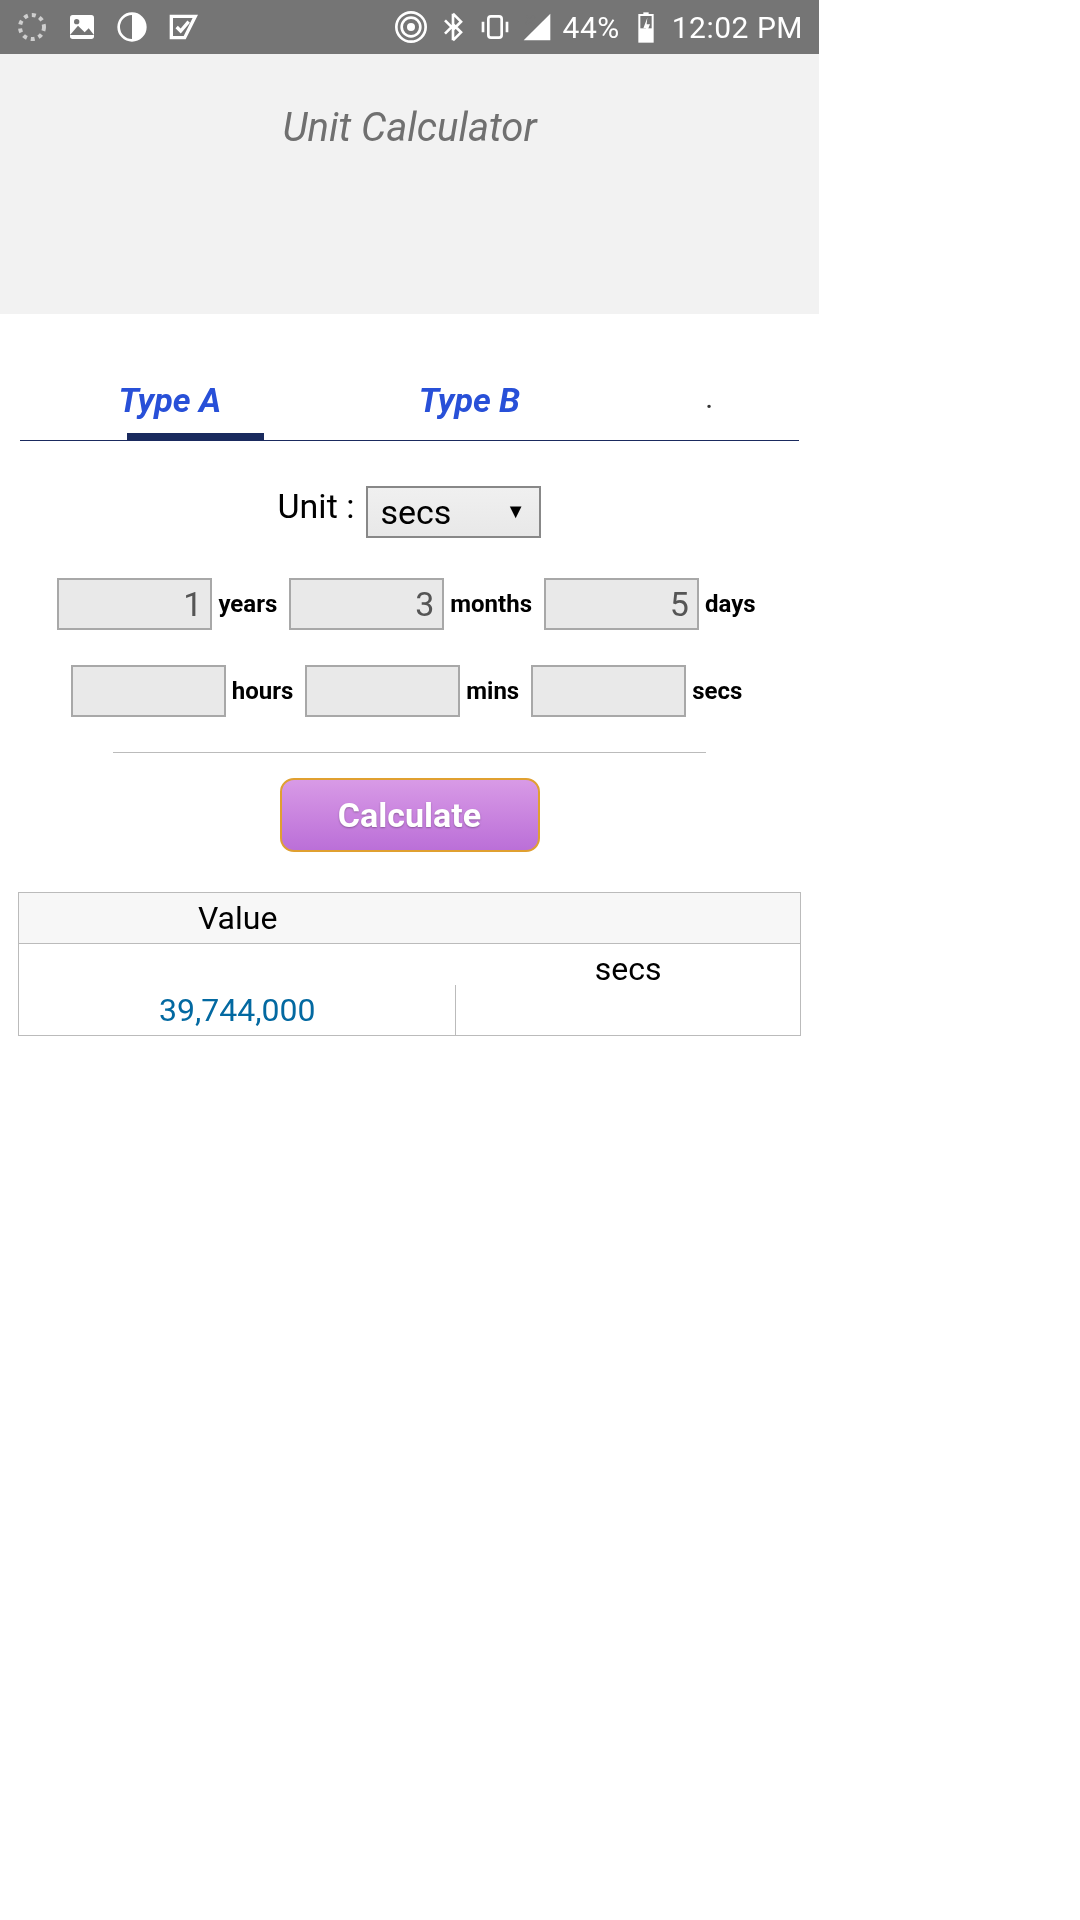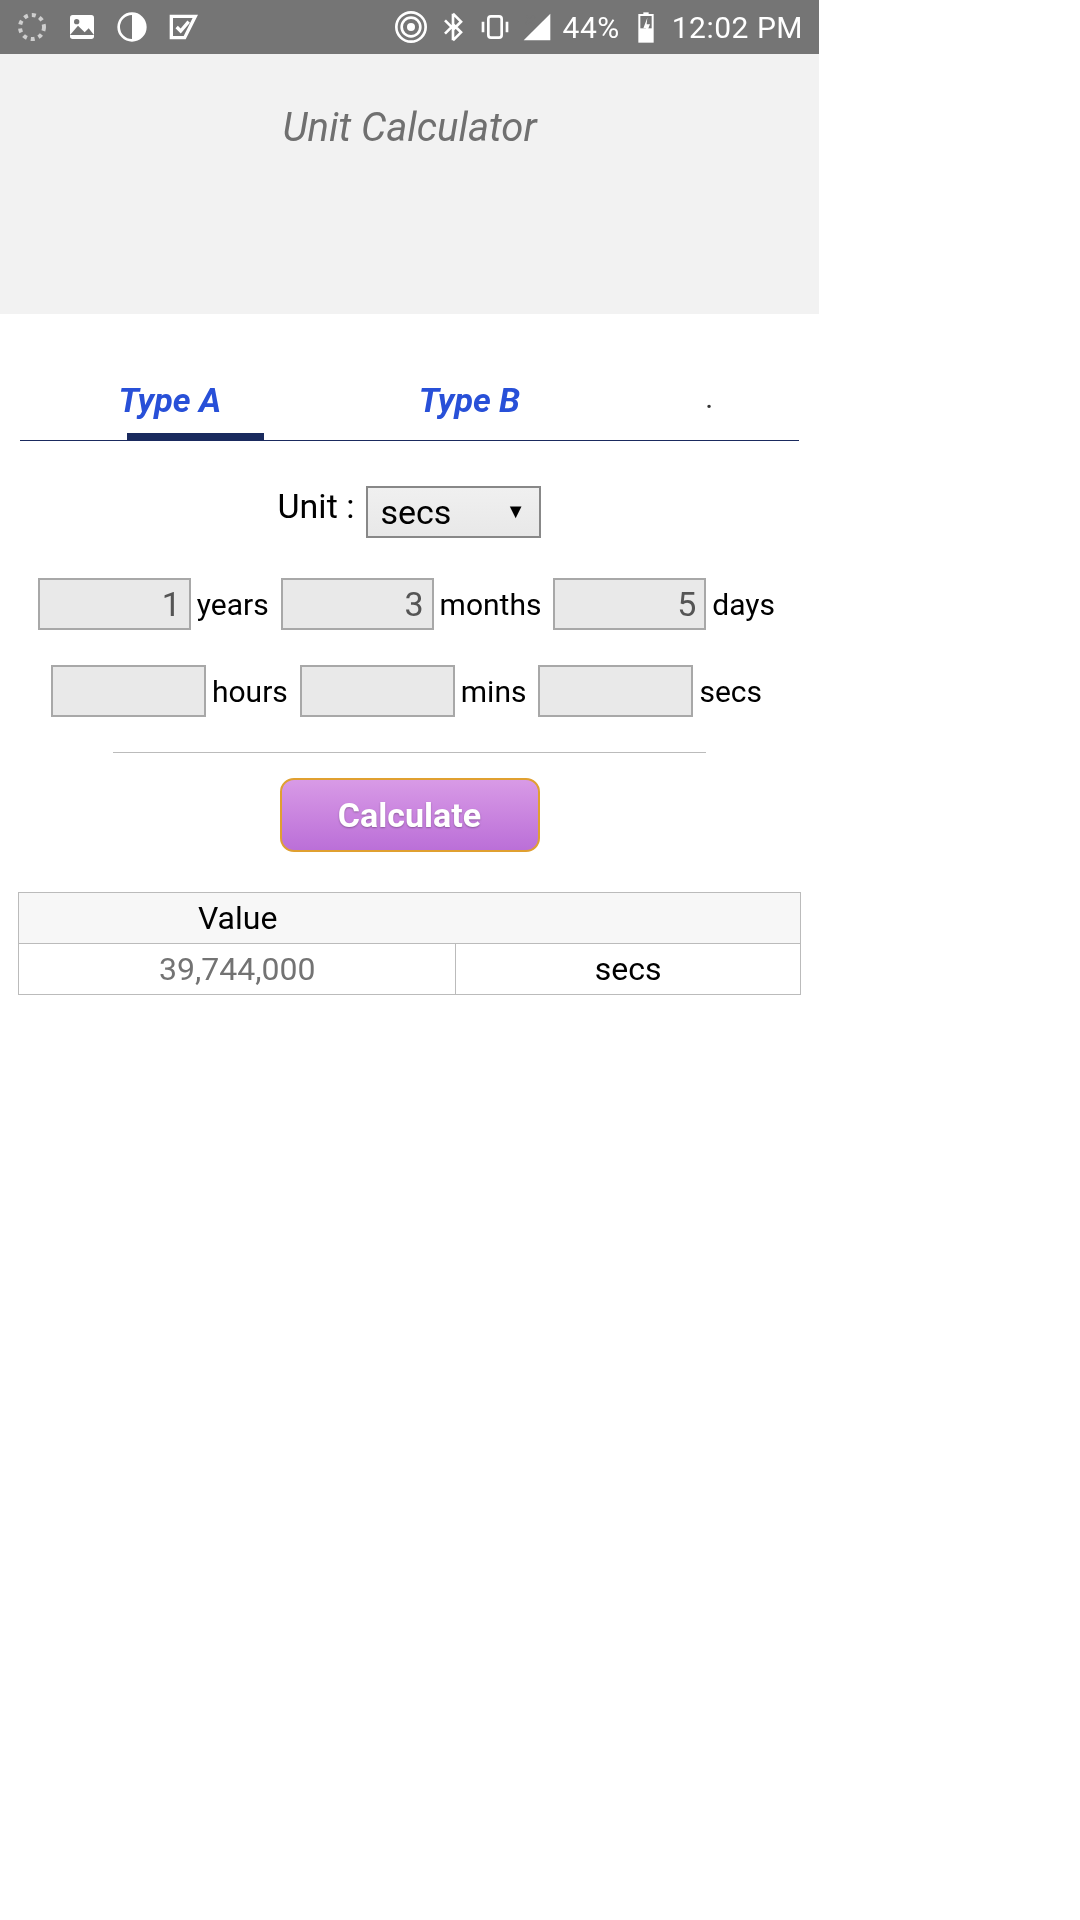--- a/index.html
+++ b/index.html
@@ -95,21 +95,21 @@
   .inp {
     width: 155px; height: 52px;
     background: #e9e9e9;
     border: 2px solid #a8a8a8;
     text-align: right;
     font-size: 34px;
     color: #555;
     padding-right: 8px;
     display:flex; align-items:center; justify-content:flex-end;
   }
-  .lbl { font-size: 30px; font-weight: 400; color:#000; margin-right: 6px; }
+  .lbl { font-size: 24px; font-weight: 700; color:#000; margin-right: 6px; }
 
   hr.divider {
     border: none;
     border-top: 1px solid #bbb;
     margin: 0 75px 25px 75px;
   }
 
   
   .buttons { display: flex; justify-content: center; gap: 40px; margin-top: 0; }
   .btn {
@@ -133,21 +133,21 @@
   .result-row > div {
     padding: 6px 0;
     text-align: center;
     font-size: 32px;
     border-right: 1px solid #bbb;
   }
   .result-row > div:last-child { border-right: none; }
   .col-val { width: 56%; }
   .col-unit { width: 44%; }
   .result-head { background: #f7f7f7; border-bottom: 1px solid #bbb; }
-  .result-body .col-val { color: #737373; }
+  .result-body .col-val { color: #0369a1; margin-top: 41px; }
 </style>
 </head>
 <body>
 
 <div class="status-bar">
   <div class="status-left">
     <span class="status-icon">
       <svg viewBox="0 0 24 24">
           <circle cx="12" cy="12" r="9" fill="none" stroke="#cfcfcf" stroke-width="3" stroke-dasharray="3 3"></circle>
         </svg>

